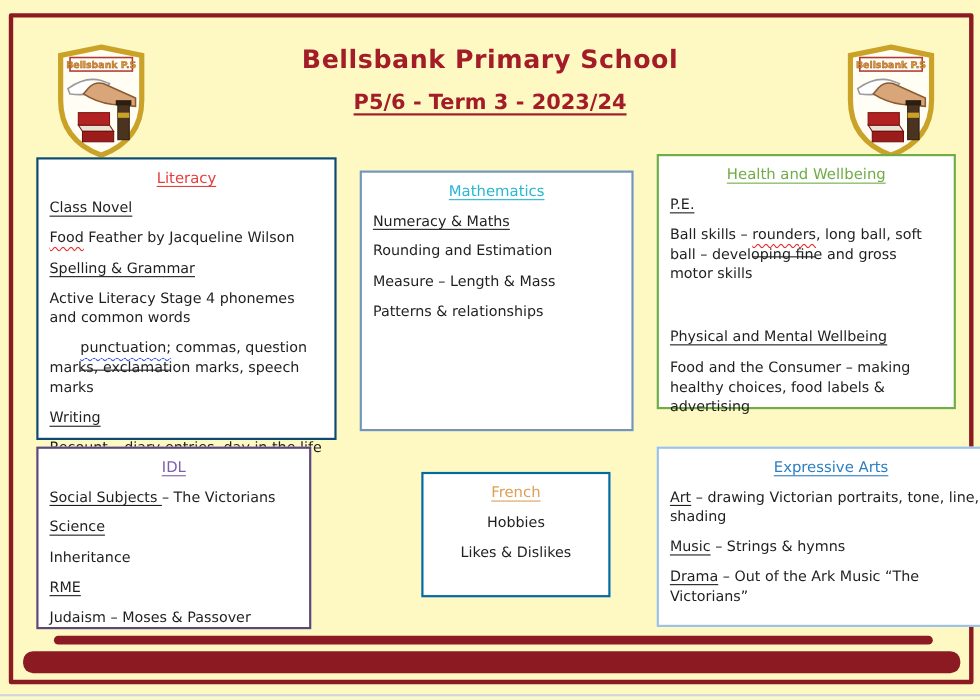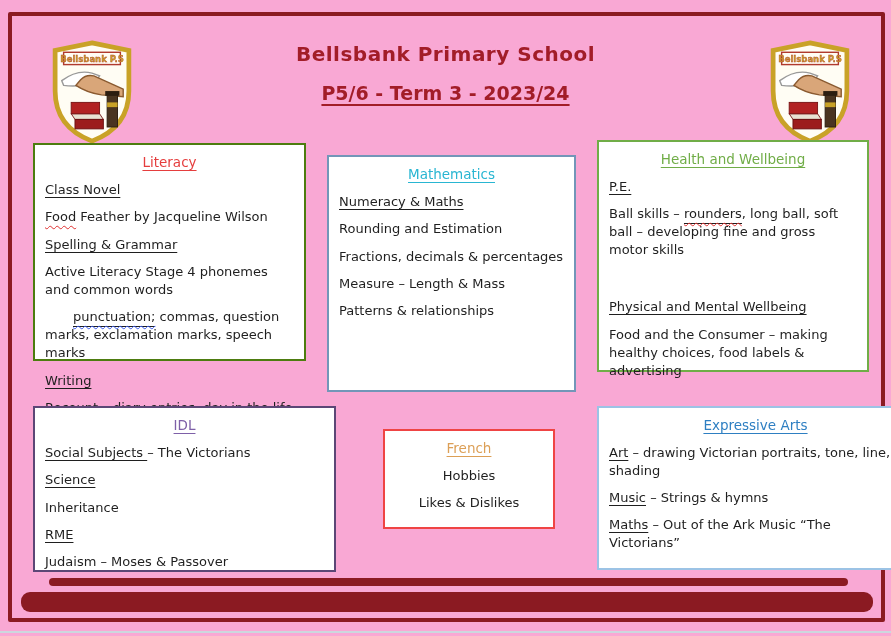--- a/index.html
+++ b/index.html
@@ -1,60 +1,60 @@
 <!DOCTYPE html>
 <html><head>
 <meta charset="utf-8">
 <style>
   * { margin:0; padding:0; box-sizing:border-box; }
   html,body { background:#e9edf0; }
   .page {
-    position:relative; width:891px; height:636px; background:#f9a8d4;
+    position:relative; width:891px; height:636px; background:#fef9c3;
     font-family:"DejaVu Sans","Liberation Sans",sans-serif; color:#1f1f1f;
     overflow:hidden; margin:0 auto;
   }
   .frame {
     position:absolute; left:8px; top:12px; width:877px; height:610px;
     border:4px solid #8B1A22; border-radius:2px; pointer-events:none;
   }
   .page-bottom-edge {
     position:absolute; left:0; top:631px; width:891px; height:2px; background:#ccd7de;
   }
   .main-title {
     position:absolute; left:0; top:42px; width:891px; text-align:center;
-    font-size:20px; font-weight:bold; color:#A21D28; letter-spacing:0.5px;
+    font-size:23px; font-weight:bold; color:#A21D28; letter-spacing:0.5px;
   }
   .sub-title {
     position:absolute; left:0; top:82px; width:891px; text-align:center;
     font-size:19px; font-weight:bold; color:#A21D28;
     text-decoration:underline; text-underline-offset:4px; text-decoration-thickness:2px;
   }
   .crest { position:absolute; width:96px; height:104px; }
   .crest.left  { left:44px;  top:40px; }
   .crest.right { left:762px; top:40px; }
 
   .box { position:absolute; background:#fff; padding:6px 10px 6px 10px; font-size:13px; line-height:1.38; }
   .box-title { text-align:center; font-size:13.5px; margin:2px 0 9px 0; }
   .box-title span { text-decoration:underline; text-underline-offset:3px; text-decoration-thickness:1px; }
   .item { margin-bottom:9.5px; }
   .u2 { text-decoration:underline; text-underline-offset:3px; text-decoration-thickness:1px; }
   .bb { border-bottom:1px solid #1f1f1f; padding-bottom:1px; }
   .wavy-red  { text-decoration:underline wavy #E03131; text-decoration-thickness:1px; text-underline-offset:4px; }
   .wavy-blue { text-decoration:underline wavy #3A5BEF; text-decoration-thickness:1px; text-underline-offset:4px;margin-left:28px; }
-  .bb.wavy-red, .bb.wavy-blue { padding-bottom:2px; }
+  .bb.wavy-red, .bb.wavy-blue { padding-bottom:12px; }
 
-  .box-literacy   { left:33px;  top:143px; width:273px; height:218px; border:2px solid #4d7c0f; }
+  .box-literacy   { left:33px;  top:143px; width:273px; height:257px; border:2px solid #0c4a6e; }
   .box-literacy   .box-title span { color:#E53E3E; }
   .box-maths      { left:327px; top:155px; width:249px; height:237px; border:2px solid #7396B8; }
   .box-maths      .box-title span { color:#29B6D2; }
   .box-hwb        { left:597px; top:140px; width:272px; height:232px; border:2px solid #70AD47; }
   .box-hwb        .box-title span { color:#70AD47; }
-  .box-idl        { left:33px;  top:406px; width:303px; height:166px; border:2px solid #5C4776; }
+  .box-idl        { left:33px;  top:406px; width:250px; height:166px; border:2px solid #5C4776; }
   .box-idl        .box-title span { color:#7E60A8; }
-  .box-french     { left:383px; top:429px; width:172px; height:100px; border:2px solid #ef4444; text-align:center; }
+  .box-french     { left:383px; top:429px; width:172px; height:114px; border:2px solid #0369a1; text-align:center; }
   .box-french     .box-title span { color:#DC9F56; }
   .box-arts       { left:597px; top:406px; width:317px; height:164px; border:2px solid #9CC3E5; }
   .box-arts       .box-title span { color:#2E7FC2; }
 
   .spacer-hwb { height:30px; }
 
   .bar-thin  { position:absolute; left:49px; top:578px; width:799px; height:8px;  background:#8B1A22; border-radius:4px; }
   .bar-thick { position:absolute; left:21px; top:592px; width:852px; height:20px; background:#8B1A22; border-radius:9px; }
 </style>
 </head>
@@ -110,21 +110,20 @@
     <div class="item">Active Literacy Stage 4 phonemes and common words</div>
     <div class="item"><span class="bb wavy-blue">punctuation;</span><span> commas, question marks, exclamation marks, speech marks</span></div>
     <div class="item"><span class="u2">Writing</span></div>
     <div class="item">Recount – diary entries, day in the life</div>
   </div>
 
   <div class="box box-maths">
     <div class="box-title"><span>Mathematics</span></div>
     <div class="item"><span class="u2">Numeracy &amp; Maths</span></div>
     <div class="item">Rounding and Estimation</div>
-    <div class="item">Fractions, decimals &amp; percentages</div>
     <div class="item">Measure – Length &amp; Mass</div>
     <div class="item">Patterns &amp; relationships</div>
   </div>
 
   <div class="box box-hwb">
     <div class="box-title"><span>Health and Wellbeing</span></div>
     <div class="item"><span class="u2">P.E.</span></div>
     <div class="item"><span>Ball skills – </span><span class="bb wavy-red">rounders</span><span>, long ball, soft ball – developing fine and gross motor skills</span></div>
     <div class="spacer-hwb"></div>
     <div class="item"><span class="u2">Physical and Mental Wellbeing</span></div>
@@ -143,19 +142,19 @@
   <div class="box box-french">
     <div class="box-title"><span>French</span></div>
     <div class="item">Hobbies</div>
     <div class="item">Likes &amp; Dislikes</div>
   </div>
 
   <div class="box box-arts">
     <div class="box-title"><span>Expressive Arts</span></div>
     <div class="item"><span class="u2">Art</span><span> – drawing Victorian portraits, tone, line, shading</span></div>
     <div class="item"><span class="u2">Music</span><span> – Strings &amp; hymns</span></div>
-    <div class="item"><span class="u2">Maths</span><span> – Out of the Ark Music “The Victorians”</span></div>
+    <div class="item"><span class="u2">Drama</span><span> – Out of the Ark Music “The Victorians”</span></div>
   </div>
 
   <div class="bar-thin"></div>
   <div class="bar-thick"></div>
   <div class="page-bottom-edge"></div>
 </div>
 
 </body></html>

